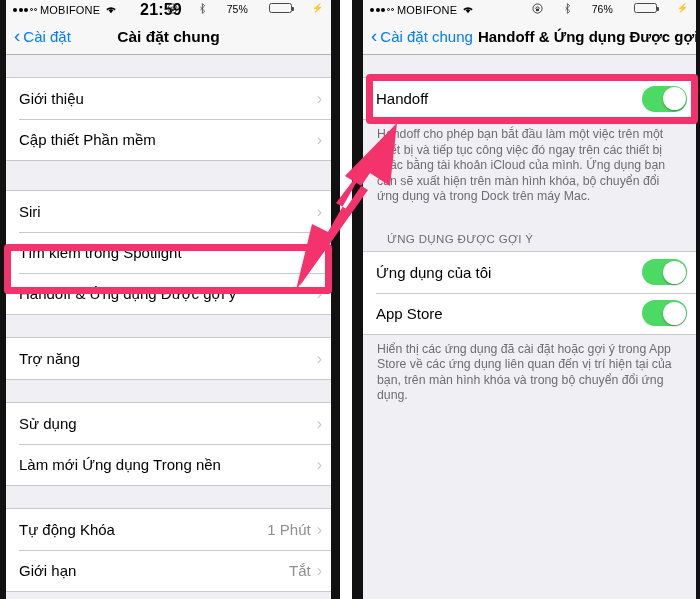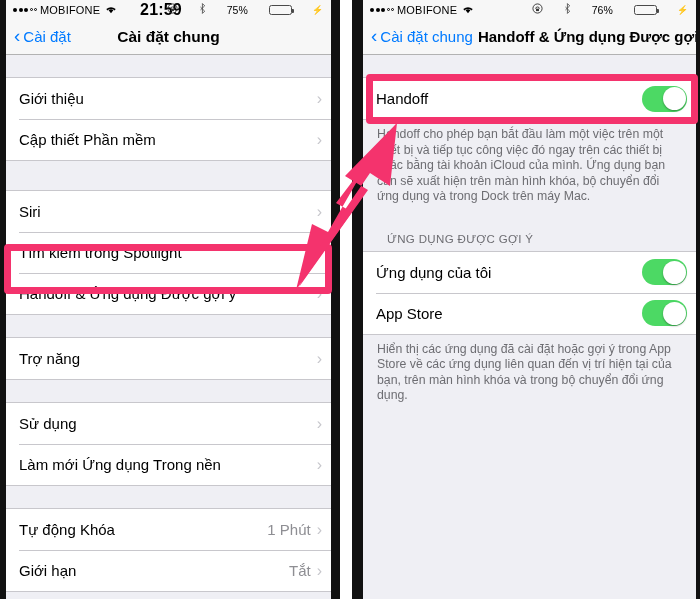--- a/index.html
+++ b/index.html
@@ -51,21 +51,21 @@
   .dots { display: flex; align-items: center; gap: 1.5px; }
   .dot { width: 4px; height: 4px; border-radius: 50%; background: #000; }
   .dot.hollow { background: transparent; border: 1px solid #000; width: 3px; height: 3px; }
   .carrier { font-size: 11px; letter-spacing: .2px; font-weight: 400; }
   .wifi { margin-left: 2px; }
   .sb-center {
     position: absolute; left: 0; right: 15px; text-align: center;
     font-size: 16px; font-weight: 700; letter-spacing: .2px;
   }
   .sb-right {
-    margin-left: auto; display: flex; align-items: center; gap: 21px;
+    margin-left: auto; display: flex; gap: 21px;
     position: relative; z-index: 2;
   }
   .batt-pct { font-size: 10.5px; }
   .batt {
     width: 23px; height: 10px; border: 1px solid #4a4a4a; border-radius: 2.5px;
     position: relative; padding: 1px;
   }
   .batt::after {
     content: ""; position: absolute; right: -3px; top: 3px;
     width: 2px; height: 4px; background: #4a4a4a; border-radius: 0 1px 1px 0;

